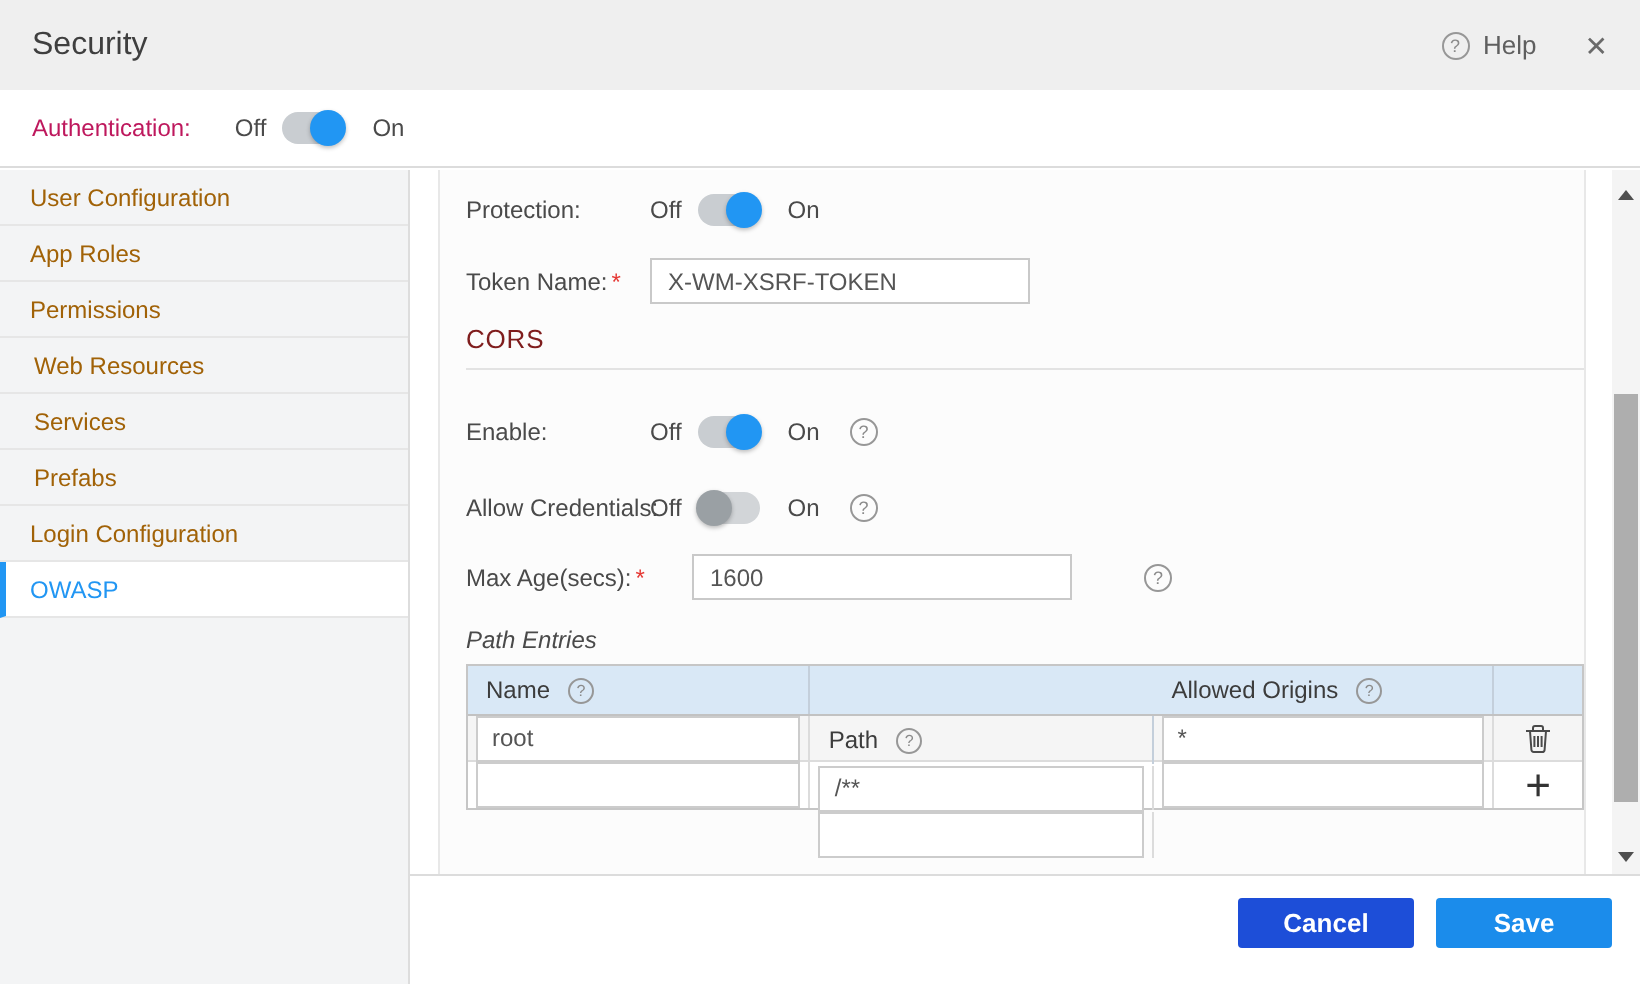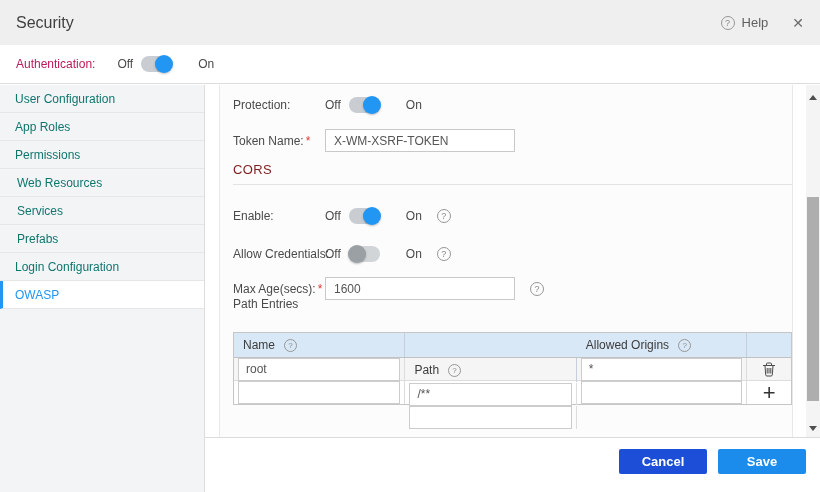--- a/index.html
+++ b/index.html
@@ -33,21 +33,21 @@
   .auth-bar {
     position: absolute; top: 45px; left: 0; right: 0; height: 39px;
     background: #ffffff; border-bottom: 1px solid #dcdcdc;
     display: flex; align-items: center; padding: 0 16px;
   }
   .auth-label { font-size: 12px; color: #be185d; margin-right: 22px; }
 
   
   .toggle { display: inline-flex; align-items: center; font-size: 12px; color: #4a4a4a; }
   .t-off { margin-right: 8px; }
-  .t-on  { margin-left: 26px; }
+  .t-on  { margin-left: 14px; }
   .track {
     width: 31px; height: 16px; border-radius: 8px; background: #c9cdd1;
     position: relative; display: inline-block; cursor: pointer;
   }
   .knob {
     width: 18px; height: 18px; border-radius: 50%;
     position: absolute; top: -1px;
     box-shadow: 0 1px 2px rgba(0,0,0,0.25);
   }
   .toggle[data-state="on"]  .knob { right: -1px; background: #2196f3; }
@@ -56,21 +56,21 @@
 
   
   .main { position: absolute; top: 85px; left: 0; right: 0; bottom: 0; }
 
   .sidebar {
     position: absolute; left: 0; top: 0; bottom: 0; width: 205px;
     background: #f3f4f5; border-right: 1px solid #ddd;
   }
   .nav-item {
     height: 28px; line-height: 28px; padding-left: 15px;
-    border-bottom: 1px solid #e6e6e6; font-size: 12px; color: #0f766e;
+    border-bottom: 1px solid #e6e6e6; font-size: 12px; color: #a16207;
     cursor: pointer; white-space: nowrap;
   }
   .nav-item.indent { padding-left: 17px; }
   .nav-item.selected {
     background: #ffffff; border-left: 3px solid #2196f3;
     padding-left: 12px; color: #2196f3;
   }
 
   .scrollregion {
     position: absolute; left: 205px; right: 0; top: 0; height: 352px;
@@ -81,32 +81,32 @@
     background: #fcfcfc; border-left: 1px solid #e8e8e8; border-right: 1px solid #e8e8e8;
   }
 
   .form-row { position: absolute; left: 13px; display: flex; align-items: center; }
   .f-label { width: 92px; flex-shrink: 0; font-size: 12px; color: #4a4a4a; white-space: nowrap; }
   .req { color: #e53935; margin-left: 2px; }
   .row-protection { top: 9px;  height: 22px; }
   .row-token      { top: 44px; height: 23px; }
   .row-enable     { top: 120px; height: 22px; }
   .row-allow      { top: 158px; height: 22px; }
-  .row-maxage     { top: 192px; height: 23px; }
+  .row-maxage     { top: 192px; height: 23px; gap: 21px; }
   .text-input {
     width: 190px; height: 23px; border: 1px solid #c9c9c9; background: #fff;
     font-family: "Liberation Sans", sans-serif; font-size: 12px; color: #555;
     padding: 0 8px; outline: none;
   }
   .row-help { margin-left: 15px; }
 
   .section-title { position: absolute; left: 13px; top: 77px; font-size: 13px; color: #7f1d1d; letter-spacing: 0.4px; }
   .cors-divider { position: absolute; left: 13px; right: 0; top: 99px; border-top: 1px solid #e3e3e3; }
 
-  .pe-title { position: absolute; left: 13px; top: 212px; font-size: 12px; color: #4a4a4a; }
+  .pe-title { position: absolute; left: 13px; top: 228px; font-size: 12px; color: #4a4a4a; font-style: italic; }
 
   
   .pe-table {
     position: absolute; left: 13px; top: 247px; width: 559px;
     border: 1px solid #c6c6c6; background: #fff; font-size: 12px;
   }
   .tbl-header { display: flex; height: 25px; background: #d9e8f6; border-bottom: 1px solid #c2c2c2; }
   .th {
     display: flex; align-items: center; padding-left: 9px;
     color: #3c3c3c; border-right: 1px solid #c4cfdb; height: 100%;

